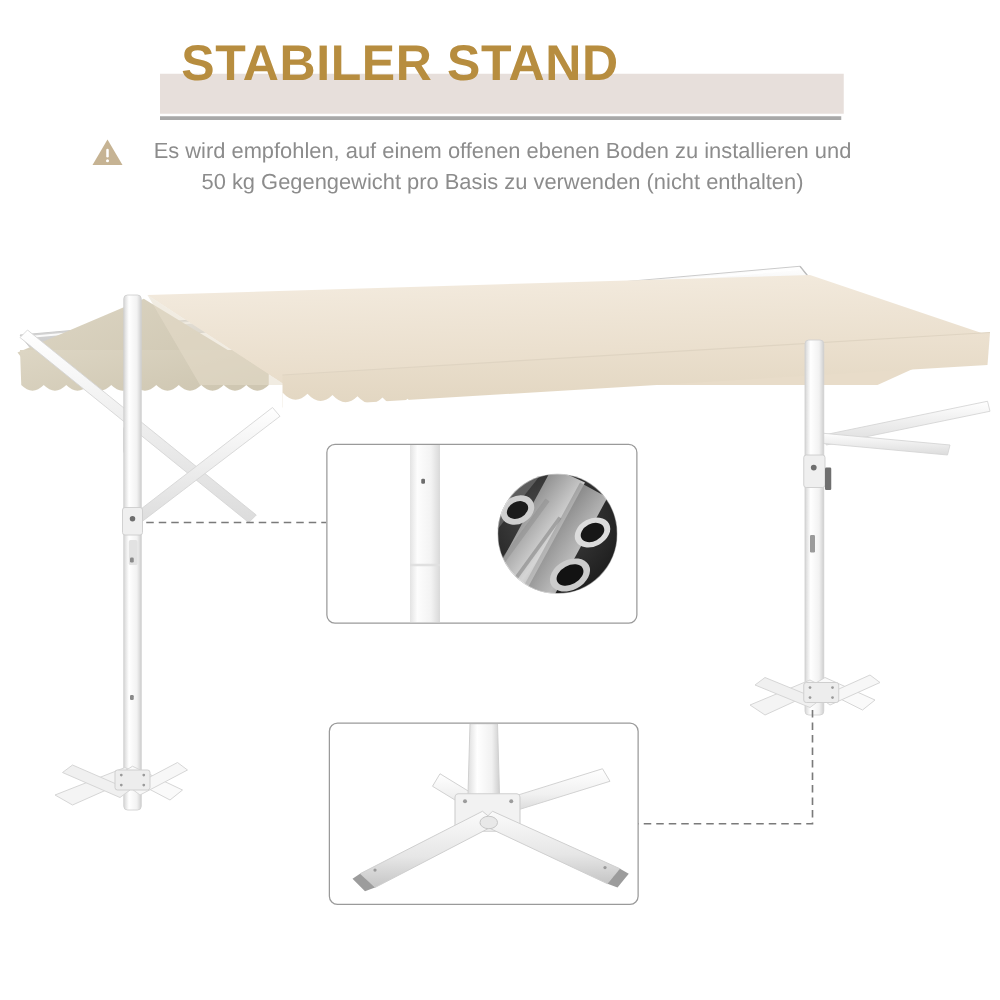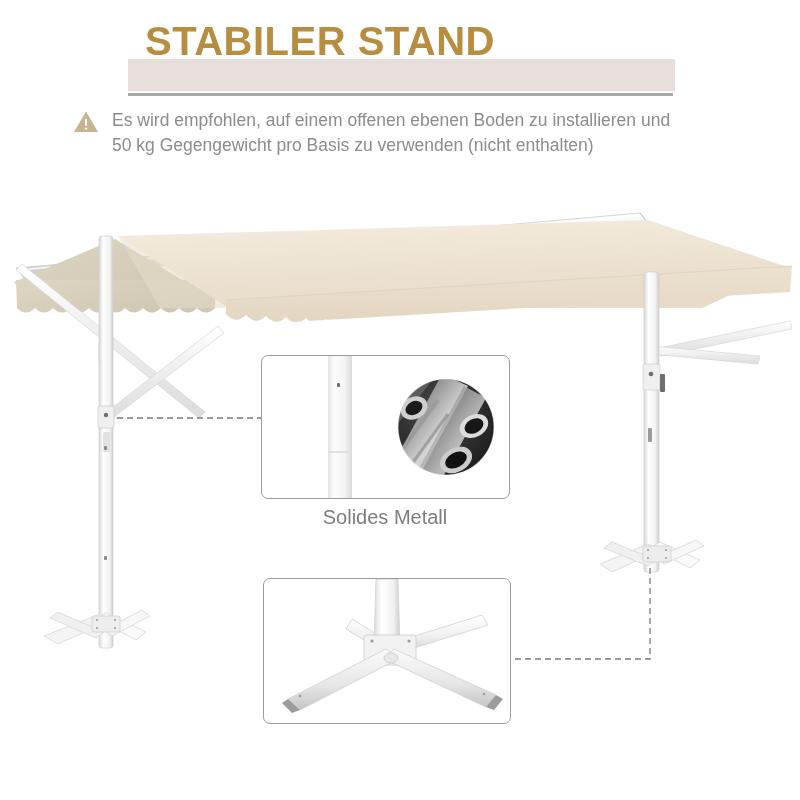--- a/index.html
+++ b/index.html
@@ -34,21 +34,21 @@
     position: absolute;
     left: 128px;
     top: 93px;
     width: 545px;
     height: 3px;
     background: #a8a8a8;
   }
   .page-title {
     position: absolute;
     left: 0;
-    top: 16px;
+    top: 26px;
     width: 640px;
     text-align: center;
     font-size: 40px;
     font-weight: bold;
     letter-spacing: 0.5px;
     color: #b78d3f;
     line-height: 50px;
   }
 
   
@@ -57,21 +57,21 @@
     left: 73px;
     top: 110px;
     width: 26px;
     height: 24px;
   }
   .note-text {
     position: absolute;
     left: 112px;
     top: 108px;
     width: 580px;
-    text-align: left;
+    text-align: center;
     font-size: 17.5px;
     line-height: 24.5px;
     color: #8c8c8c;
   }
 
   
   .product {
     position: absolute;
     left: 0;
     top: 196px;
@@ -289,21 +289,20 @@
           <ellipse cx="212" cy="70" rx="10" ry="7" transform="rotate(-28 212 70)" fill="#171717"></ellipse>
           <ellipse cx="194" cy="104" rx="17" ry="12" transform="rotate(-28 194 104)" fill="#cccccc"></ellipse>
           <ellipse cx="194" cy="104" rx="11.5" ry="7.5" transform="rotate(-28 194 104)" fill="#121212"></ellipse>
           <path d="M138,96 L176,44" stroke="#8d8d8d" stroke-width="4" opacity="0.5"></path>
           <path d="M144,116 L186,58" stroke="#707070" stroke-width="3" opacity="0.45"></path>
         </g>
       </g>
       <circle cx="184" cy="71" r="48" fill="none" stroke="#ffffff" stroke-width="1.2" opacity="0.5"></circle>
     </svg>
   </div>
-  <div class="callout-label label-1">Solides Metall</div>
 
   <div class="callout callout-2">
     <svg viewBox="0 0 246 144" style="width:246px;height:144px;display:block;">
       <defs>
         <linearGradient id="kpoleG" x1="0" y1="0" x2="1" y2="0">
           <stop offset="0%" stop-color="#dcdcdc"></stop>
           <stop offset="30%" stop-color="#ffffff"></stop>
           <stop offset="75%" stop-color="#f1f1f1"></stop>
           <stop offset="100%" stop-color="#cdcdcd"></stop>
         </linearGradient>

